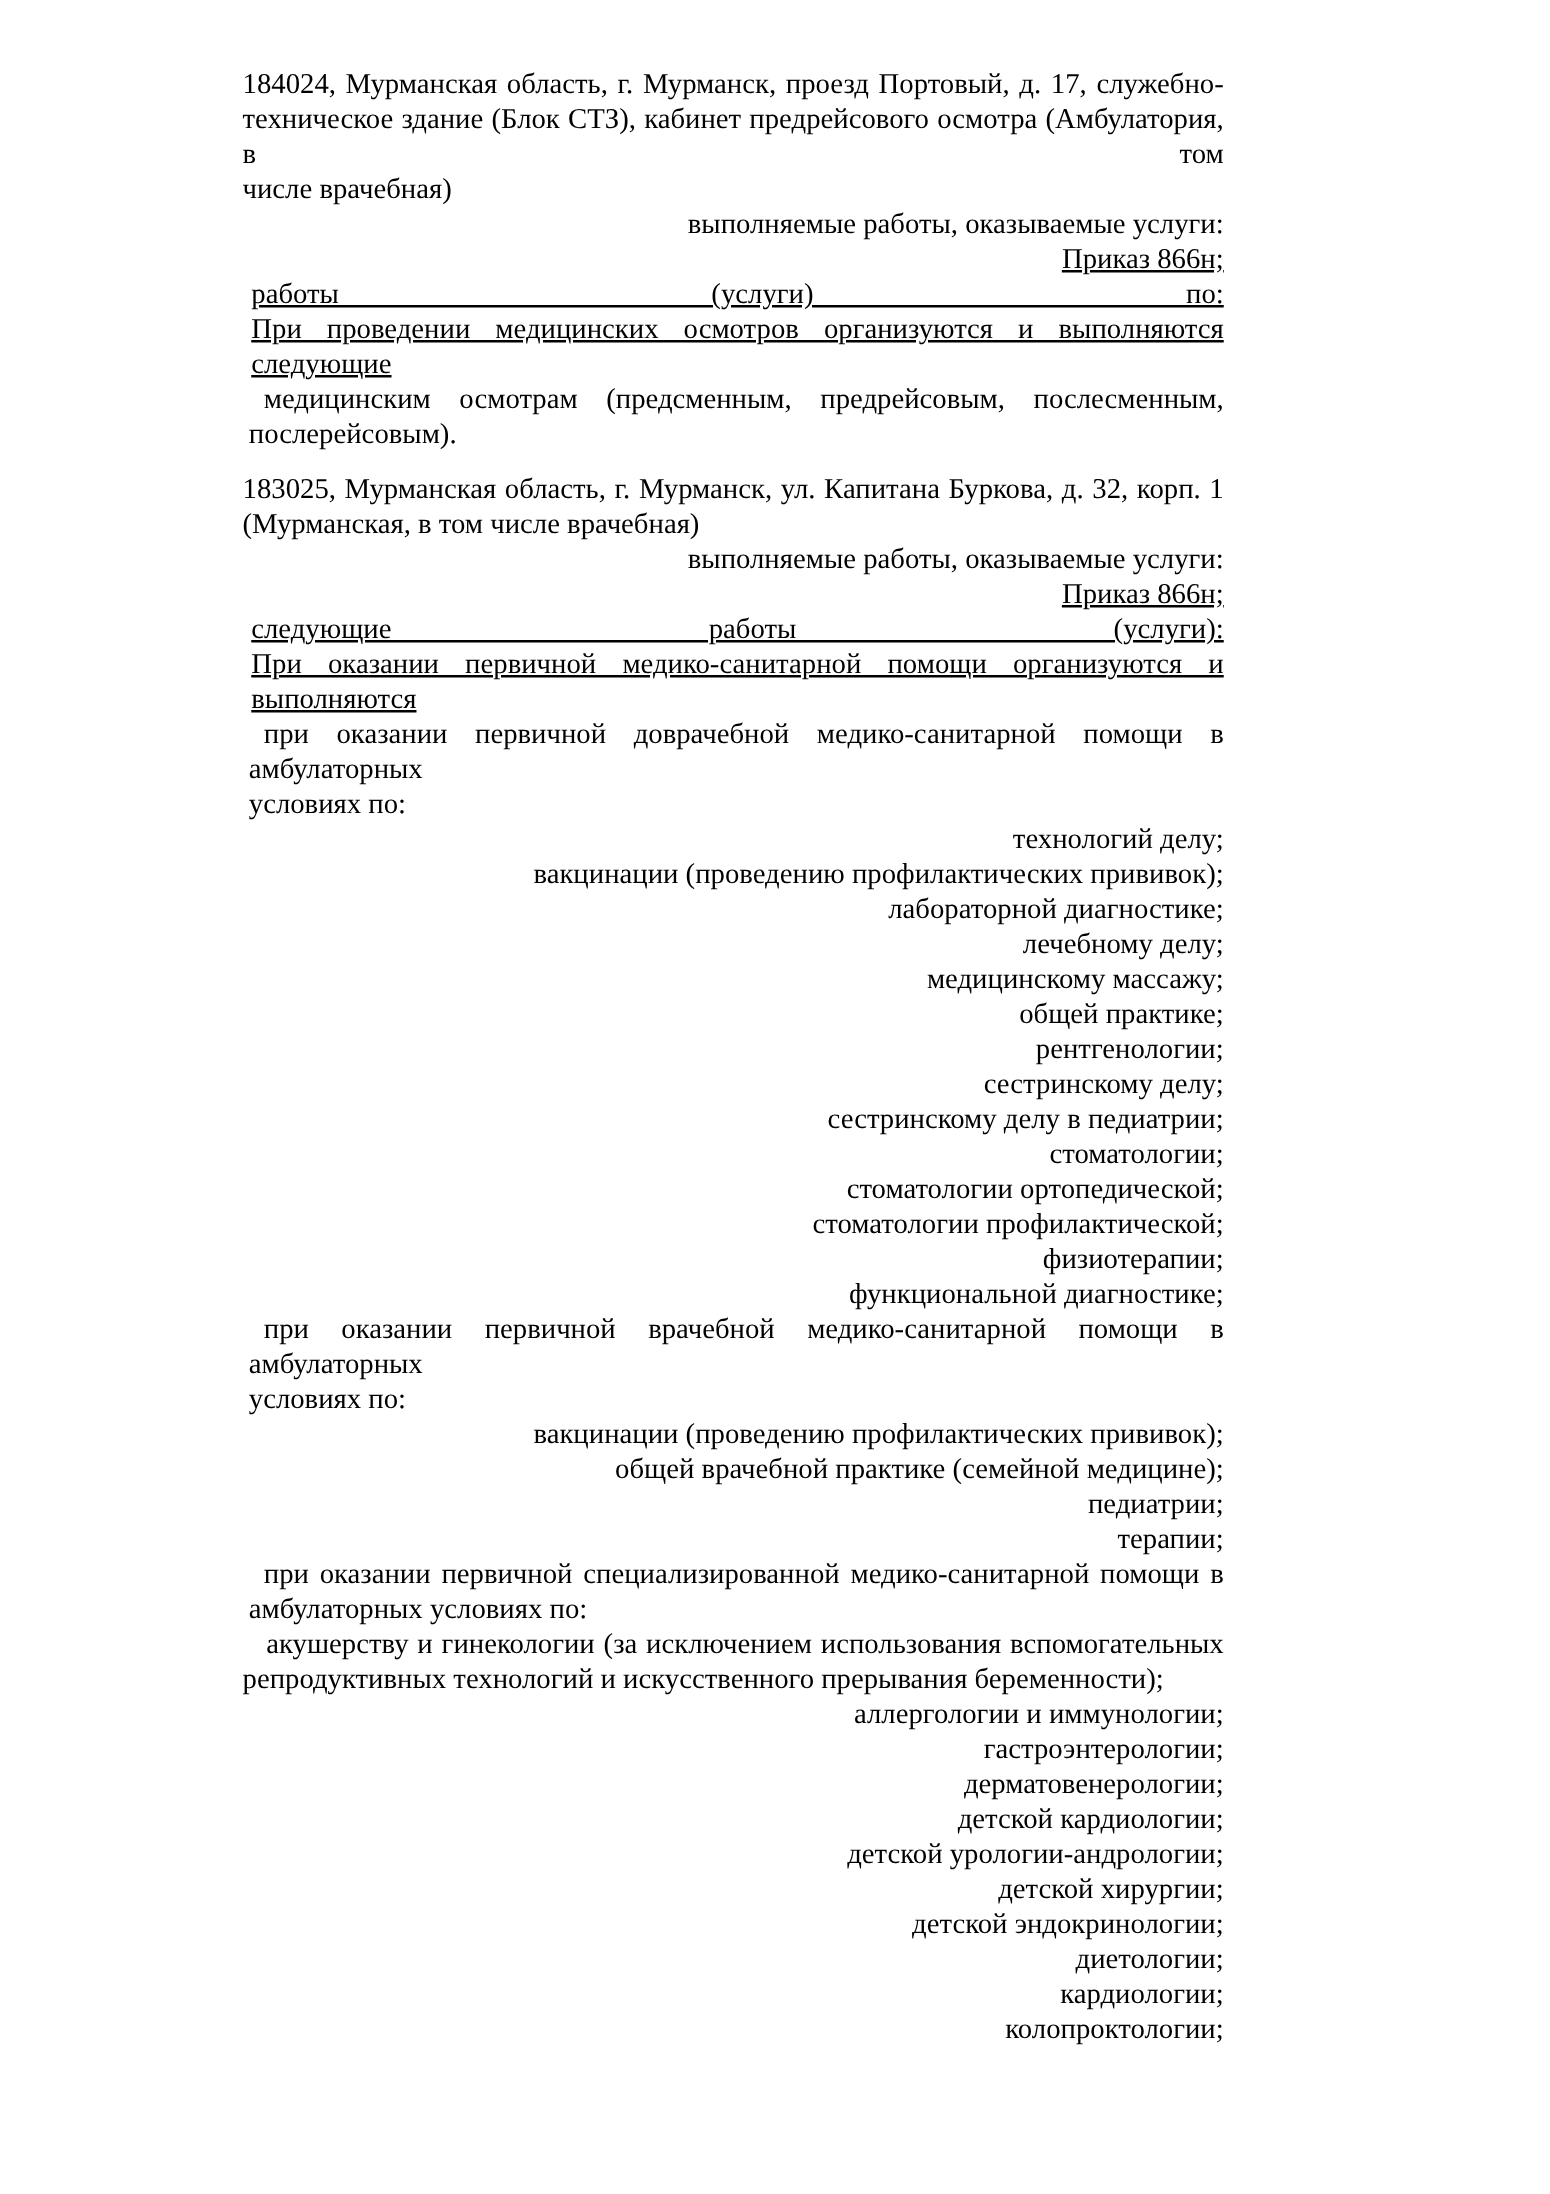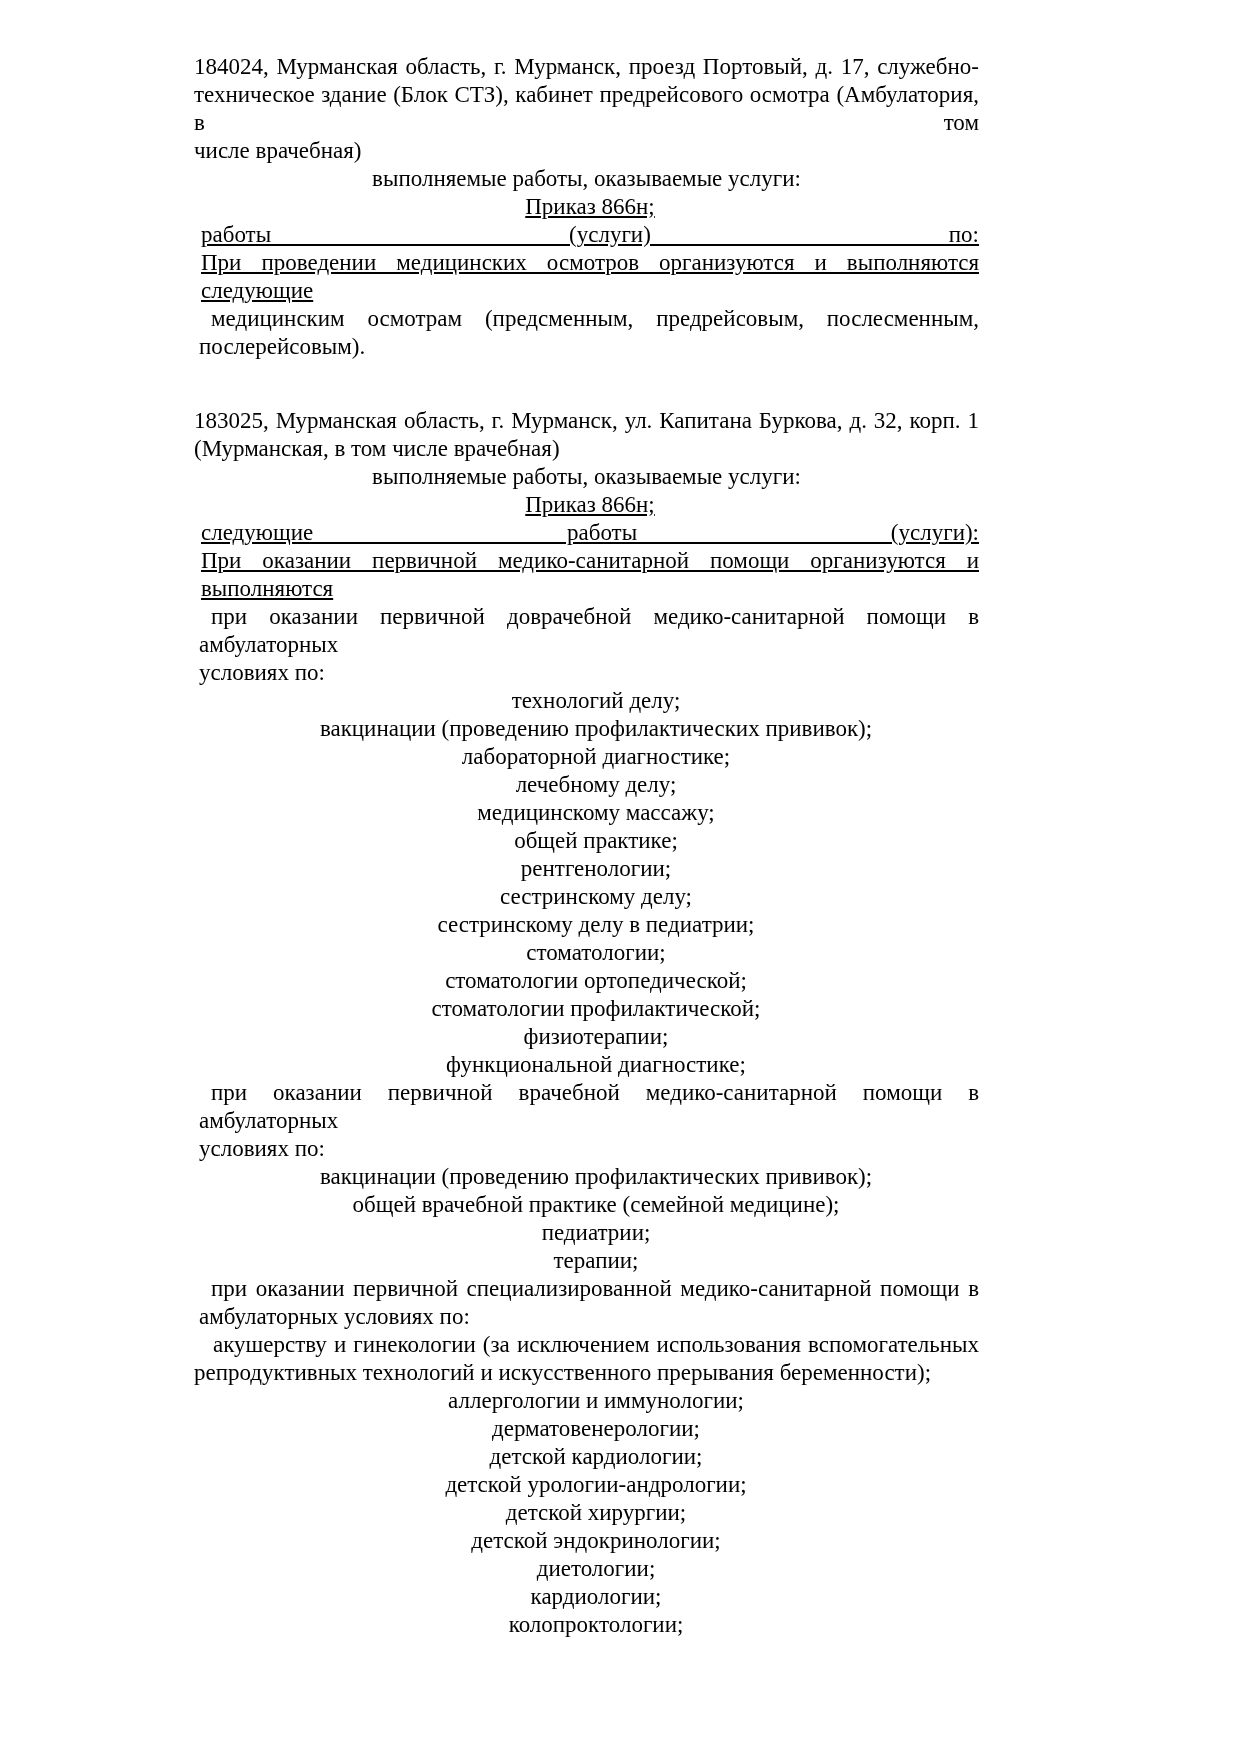--- a/index.html
+++ b/index.html
@@ -14,28 +14,28 @@
     font-family: "Liberation Serif", "DejaVu Serif", serif;
     font-size: 23px;
     line-height: 28px;
   }
   .page {
     box-sizing: border-box;
     width: 1017px;
     min-height: 1755px;
     padding: 53px 38px 20px 194px;
   }
-  .block + .block { margin-top: 46px; }
+  .block + .block { margin-top: 16px; }
   .para { margin: 0; padding: 0; }
   .line { display: block; }
 
   
   .para.justify .line { text-align: justify; text-align-last: justify; }
   .para.justify .line:last-child { text-align-last: left; }
-  .para.left .line { text-align: center; }
+  .para.left .line { text-align: right; }
 
   
   .para.ind1 { margin-left: 7px; text-decoration: underline; }
   .para.ind2 .line:first-child { text-indent: 12px; }
   .para.ind2 { margin-left: 5px; }
   .para.ind3 .line:first-child { text-indent: 19px; }
 </style>
 </head>
 <body>
 
@@ -143,20 +143,23 @@
         <span class="line">амбулаторных условиях по:</span>
       </p>
       <p class="para ind3 justify">
         <span class="line">акушерству  и  гинекологии  (за  исключением  использования  вспомогательных</span>
         <span class="line">репродуктивных технологий и искусственного прерывания беременности);</span>
       </p>
       <p class="para ind3 left">
         <span class="line">аллергологии и иммунологии;</span>
       </p>
       <p class="para ind3 left">
+        <span class="line">гастроэнтерологии;</span>
+      </p>
+      <p class="para ind3 left">
         <span class="line">дерматовенерологии;</span>
       </p>
       <p class="para ind3 left">
         <span class="line">детской кардиологии;</span>
       </p>
       <p class="para ind3 left">
         <span class="line">детской урологии-андрологии;</span>
       </p>
       <p class="para ind3 left">
         <span class="line">детской хирургии;</span>

